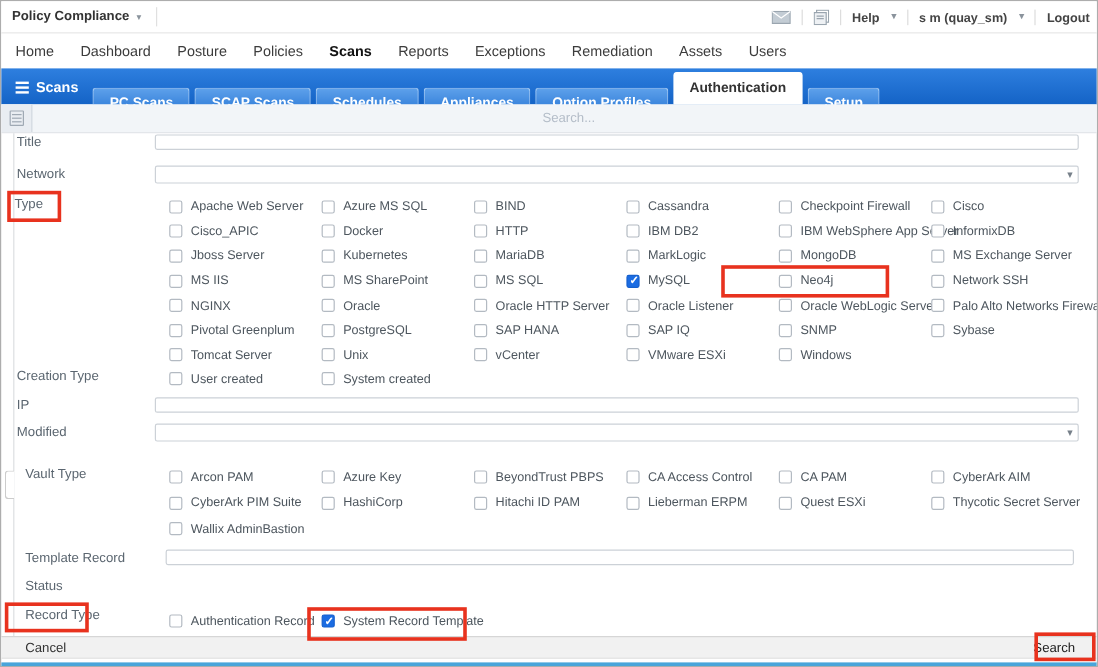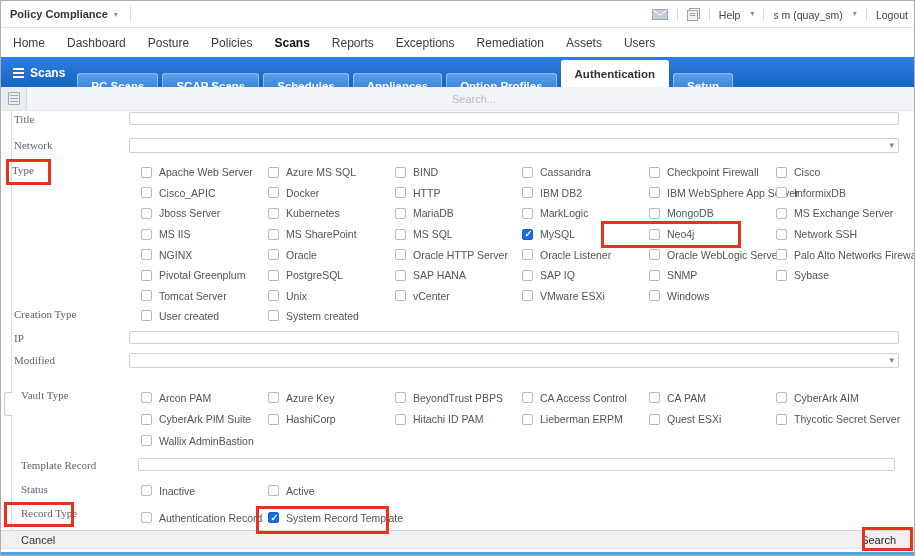--- a/index.html
+++ b/index.html
@@ -5,21 +5,21 @@
   html,body{margin:0;padding:0;background:#fff;}
   *{box-sizing:border-box;font-family:"Liberation Sans",sans-serif;}
   #app{position:relative;width:915px;height:556px;background:#fff;border:1px solid #adadad;overflow:hidden;}
 
   
   .topbar{position:absolute;left:0;top:0;width:100%;height:27px;background:#fff;border-bottom:1px solid #e2e2e2;display:flex;align-items:center;}
   .app-title{font-size:11px;font-weight:bold;color:#333;margin-left:9px;}
   .caret{font-size:8px;color:#8a939c;margin-left:6px;}
   .topbar-sep{width:1px;height:16px;background:#e0e0e0;margin-left:12px;}
   .topbar-right{position:absolute;right:6px;top:0;height:27px;display:flex;align-items:center;gap:9px;}
-  .tb-item{display:flex;align-items:flex-start;font-size:10.5px;color:#444;gap:4px;cursor:default;}
+  .tb-item{display:flex;align-items:flex-start;font-size:10.5px;color:#444;gap:4px;cursor:default;font-weight:bold;}
   .vsep{width:1px;height:13px;background:#ddd;}
 
   
   .menubar{position:absolute;left:0;top:27px;width:100%;height:29px;background:#fff;display:flex;align-items:center;padding-left:1px;}
   .menu-item{font-size:12px;color:#3c3c3c;padding:0 11px;cursor:pointer;}
   .menu-item.active{font-weight:bold;color:#111;}
 
   
   .tabbar{position:absolute;left:0;top:56px;width:100%;height:30px;background:linear-gradient(180deg,#2e7fdf 0%,#1463c6 100%);display:flex;align-items:flex-end;}
   .section-label{display:flex;align-items:center;gap:6px;color:#fff;font-size:12px;font-weight:bold;margin:0 10px 7px 12px;}
@@ -32,21 +32,21 @@
 
   
   .searchrow{position:absolute;left:0;top:86px;width:100%;height:24px;background:#f2f5f8;border-bottom:1px solid #e3e6ea;display:flex;align-items:center;}
   .search-iconbox{width:26px;height:100%;background:#e9edf2;border-right:1px solid #d3d9e0;display:flex;align-items:center;justify-content:center;cursor:pointer;}
   .list-icon{width:12px;height:13px;border:1px solid #9fa9b4;border-radius:1px;padding:2px 1px;display:flex;flex-direction:column;justify-content:space-between;}
   .list-icon i{display:block;height:1px;background:#9fa9b4;}
   .search-input{flex:1;height:100%;border:none;outline:none;background:transparent;font-size:11px;color:#333;padding-left:9px;text-align:center;}
   .search-input::placeholder{color:#b4bdc8;}
 
   
-  .flabel{position:absolute;font-size:11px;color:#5b6670;white-space:nowrap;font-family:Liberation Serif, serif;}
+  .flabel{position:absolute;font-size:11px;color:#5b6670;white-space:nowrap;}
   .tinput{position:absolute;height:13px;border:1px solid #ccd1d7;border-radius:2px;background:#fff;font-size:10px;padding:0 3px;outline:none;color:#333;}
   .tselect{position:absolute;height:15px;border:1px solid #ccd1d7;border-radius:2px;background:#fff;cursor:pointer;}
   .tselect .sel-caret{position:absolute;right:4px;top:0;font-size:9px;color:#77808a;line-height:13px;}
   .cbgrid{position:absolute;display:grid;grid-template-columns:repeat(6,127px);}
   .cb-cell{display:flex;align-items:center;padding-left:12px;cursor:pointer;}
   .cb{width:11px;height:11px;border:1px solid #b3bac2;border-radius:2px;background:#fff;flex:none;position:relative;}
   .cb.checked{background:#1b6ce2;border-color:#1660cd;}
   .cb.checked::after{content:"\2713";position:absolute;left:1.5px;top:-1.5px;color:#fff;font-size:9.5px;font-weight:bold;}
   .cb-label{margin-left:7px;font-size:10.5px;color:#4d565e;white-space:nowrap;}
 
@@ -402,30 +402,20 @@
       <label class="cb-cell">
         <span class="cb"></span>
         <span class="cb-label">Wallix AdminBastion</span>
       </label>
     </div>
 
   <span class="flabel" style="left:20px;top:458px;">Template Record</span>
   <input class="tinput" style="left: 137px; top: 457px; width: 757px;">
 
   <span class="flabel" style="left:20px;top:482px;">Status</span>
-  <div class="cbgrid" style="left:128px;top:479px;grid-auto-rows:21px;">
-      <label class="cb-cell">
-        <span class="cb"></span>
-        <span class="cb-label">Inactive</span>
-      </label>
-      <label class="cb-cell">
-        <span class="cb"></span>
-        <span class="cb-label">Active</span>
-      </label>
-    </div>
 
   <span class="flabel" style="left:20px;top:506px;">Record Type</span>
   <div class="cbgrid" style="left:128px;top:506px;grid-auto-rows:21px;">
       <label class="cb-cell">
         <span class="cb"></span>
         <span class="cb-label">Authentication Record</span>
       </label>
       <label class="cb-cell">
         <span class="cb checked"></span>
         <span class="cb-label">System Record Template</span>

